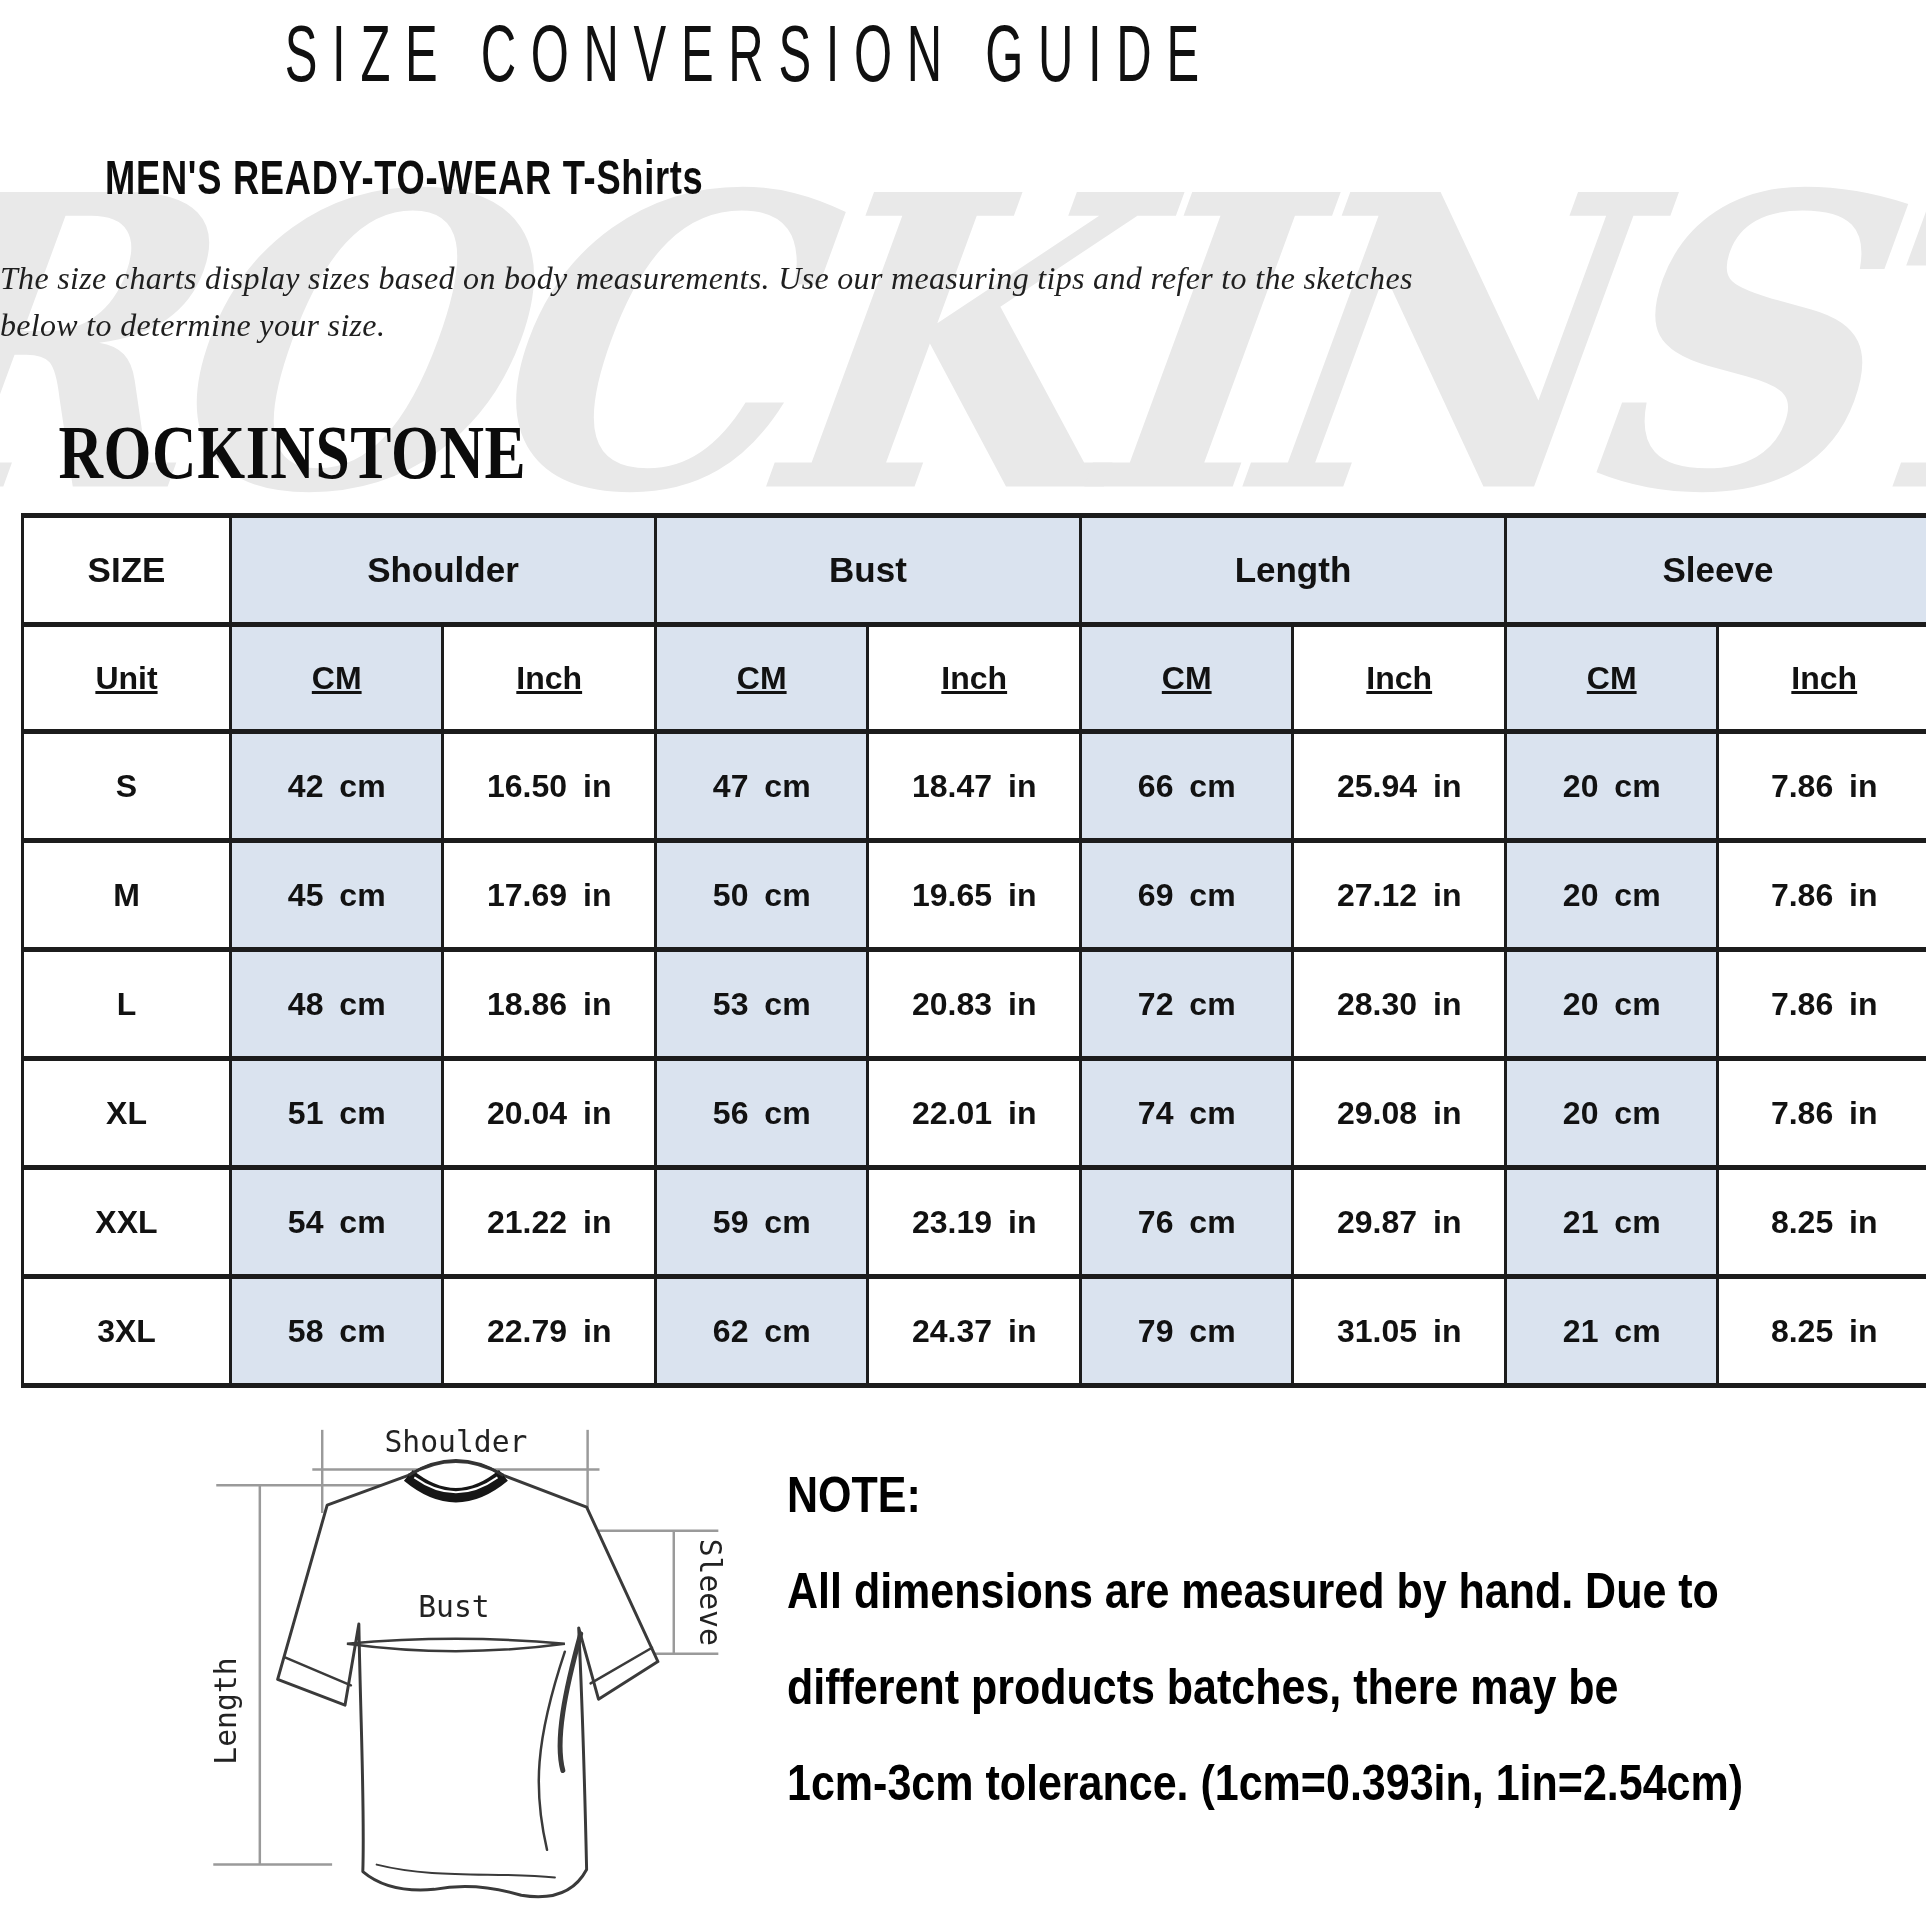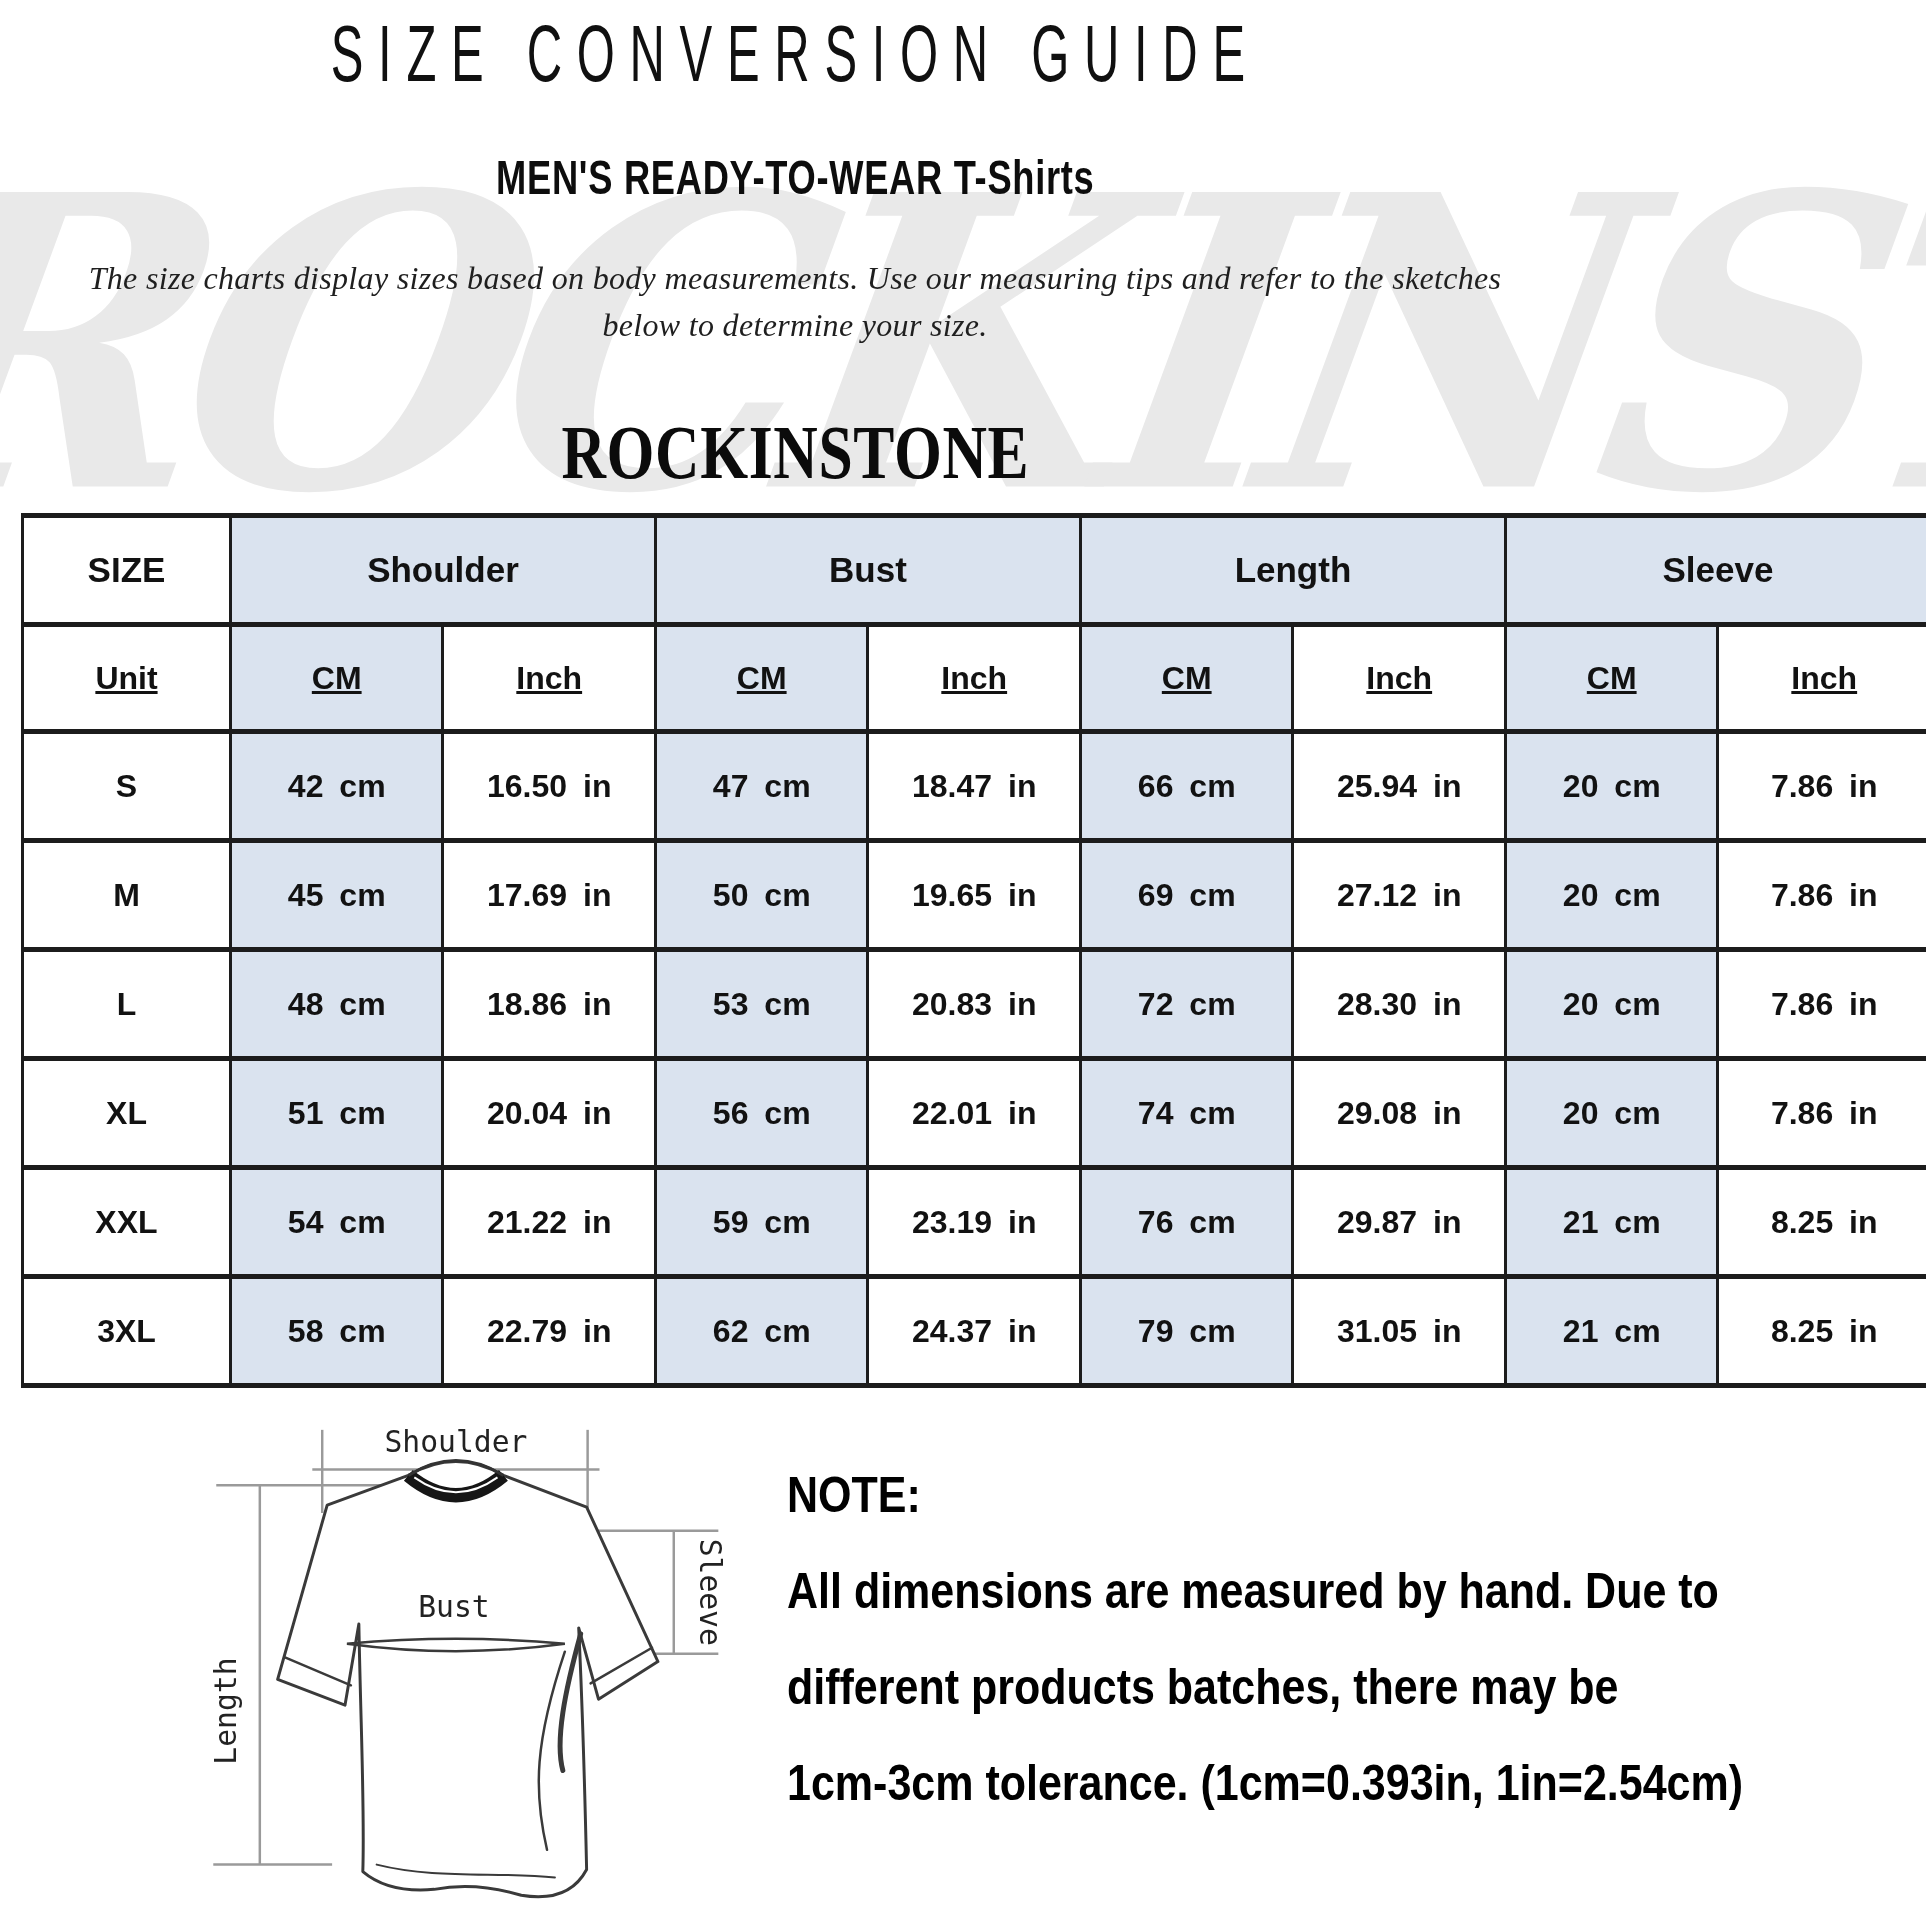--- a/index.html
+++ b/index.html
@@ -9,21 +9,21 @@
   }
   
   .watermark-clip{position:absolute;top:166px;left:0;width:1927px;height:347px;overflow:hidden;z-index:0;}
   .watermark{
     position:absolute;top:-59px;left:-69px;width:2178px;white-space:nowrap;
     font-family:"DejaVu Serif",serif;font-style:italic;font-weight:bold;
     font-size:396px;letter-spacing:-26px;color:#e9e9e9;
     transform:skewX(-10deg) scaleY(1.02);transform-origin:left top;
   }
   
-  .center-line{position:absolute;left:0;width:1590px;text-align:center;z-index:1;}
+  .center-line{position:absolute;left:0;width:1590px;z-index:1;}
   .title-line{top:8px;}
   .title-squeeze{
     display:inline-block;transform:scaleX(0.62);transform-origin:center top;
     font-size:79px;font-weight:400;letter-spacing:0.30em;color:#101010;white-space:nowrap;
   }
   .subtitle-line{top:149px;}
   .subtitle-squeeze{
     display:inline-block;transform:scaleX(0.74);transform-origin:center top;
     font-size:49px;font-weight:700;letter-spacing:0.02em;color:#0d0d0d;white-space:nowrap;
   }

